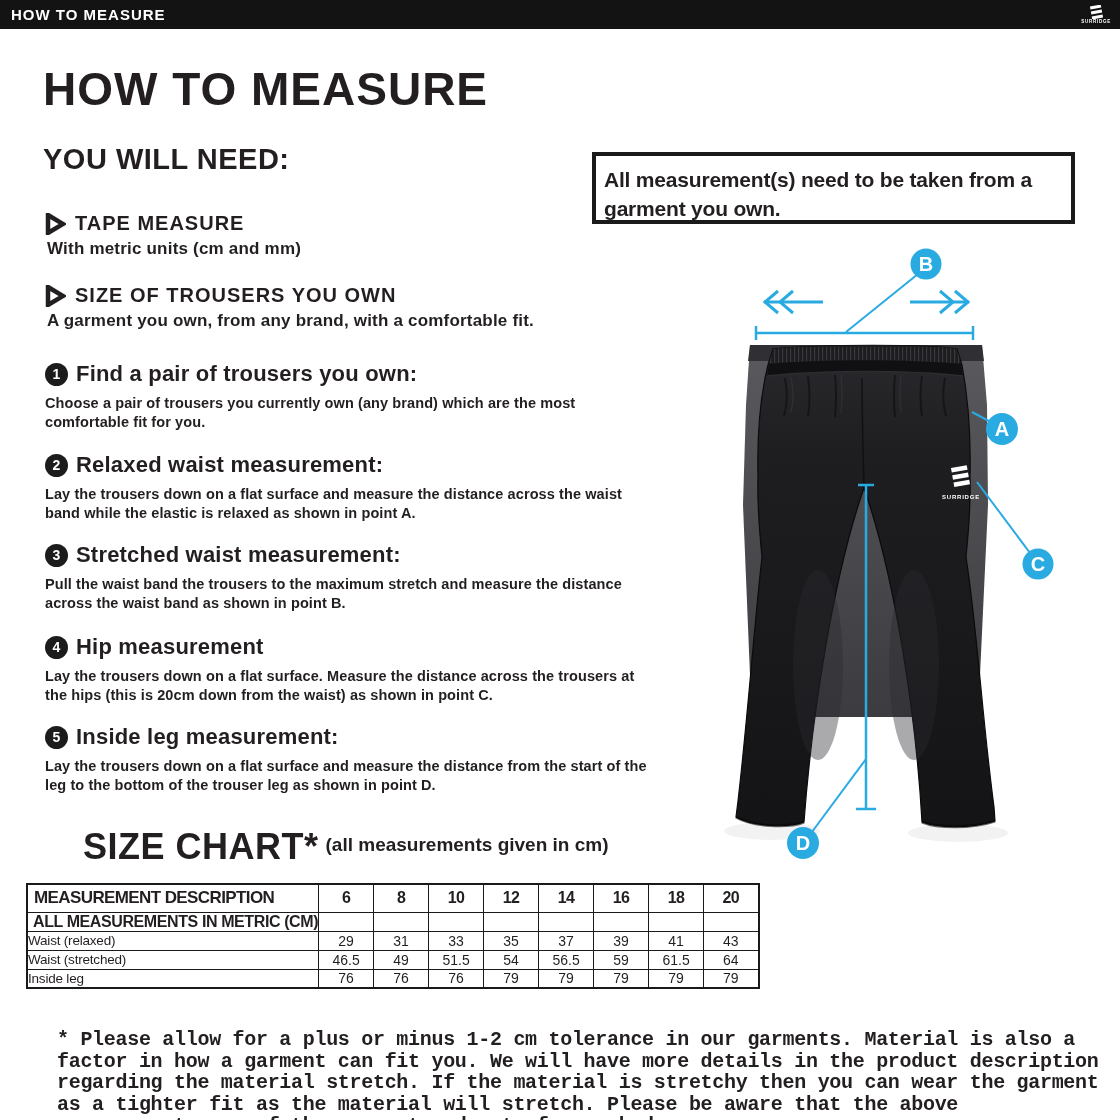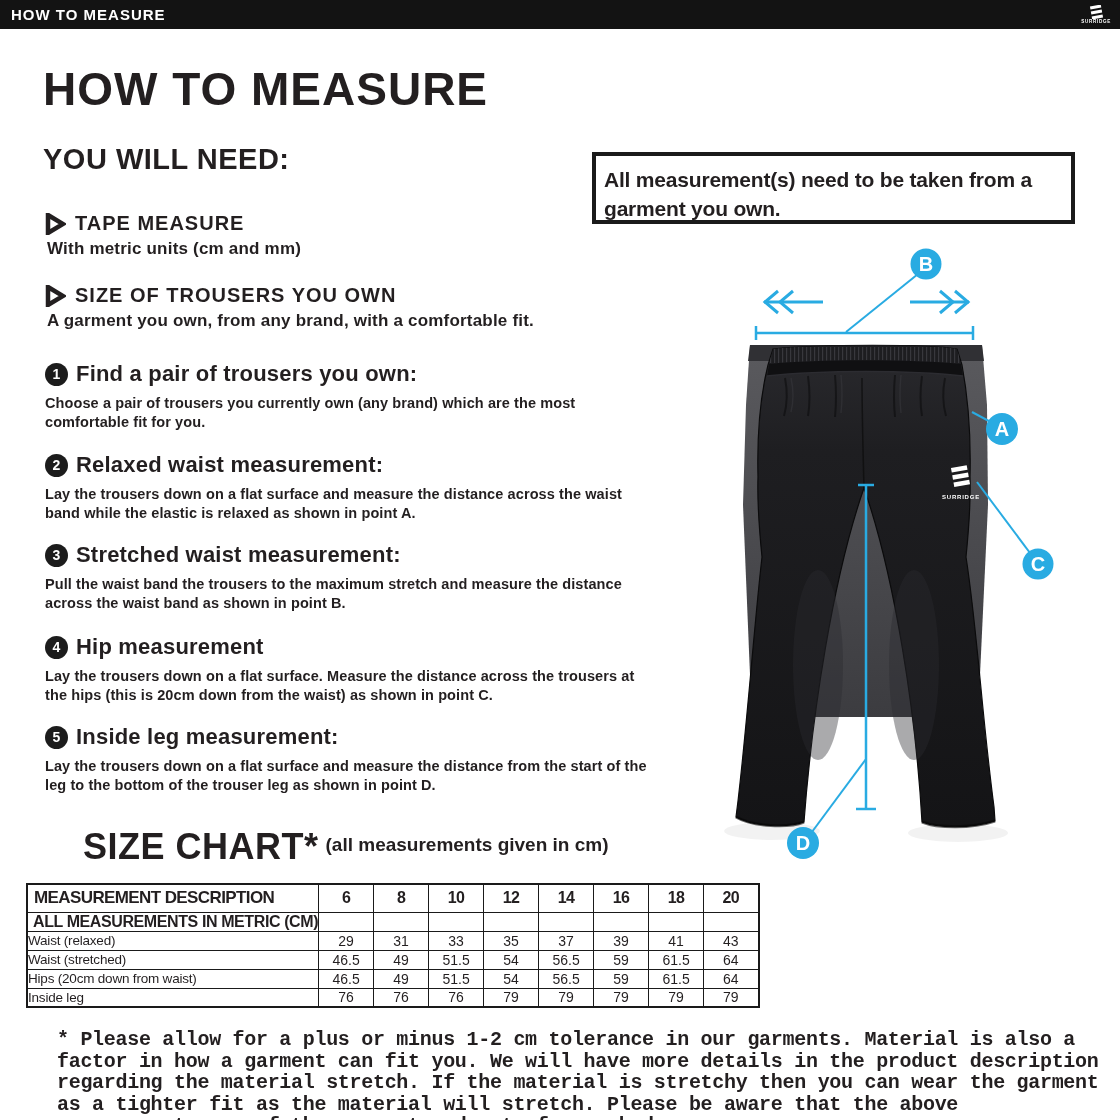--- a/index.html
+++ b/index.html
@@ -307,31 +307,20 @@
         <td class="val">46.5</td>
         <td class="val">49</td>
         <td class="val">51.5</td>
         <td class="val">54</td>
         <td class="val">56.5</td>
         <td class="val">59</td>
         <td class="val">61.5</td>
         <td class="val">64</td>
       </tr>
       <tr class="data">
-        <td class="desc">Hips (20cm down from waist)</td>
-        <td class="val">46.5</td>
-        <td class="val">49</td>
-        <td class="val">51.5</td>
-        <td class="val">54</td>
-        <td class="val">56.5</td>
-        <td class="val">59</td>
-        <td class="val">61.5</td>
-        <td class="val">64</td>
-      </tr>
-      <tr class="data">
         <td class="desc">Inside leg</td>
         <td class="val">76</td>
         <td class="val">76</td>
         <td class="val">76</td>
         <td class="val">79</td>
         <td class="val">79</td>
         <td class="val">79</td>
         <td class="val">79</td>
         <td class="val">79</td>
       </tr>

